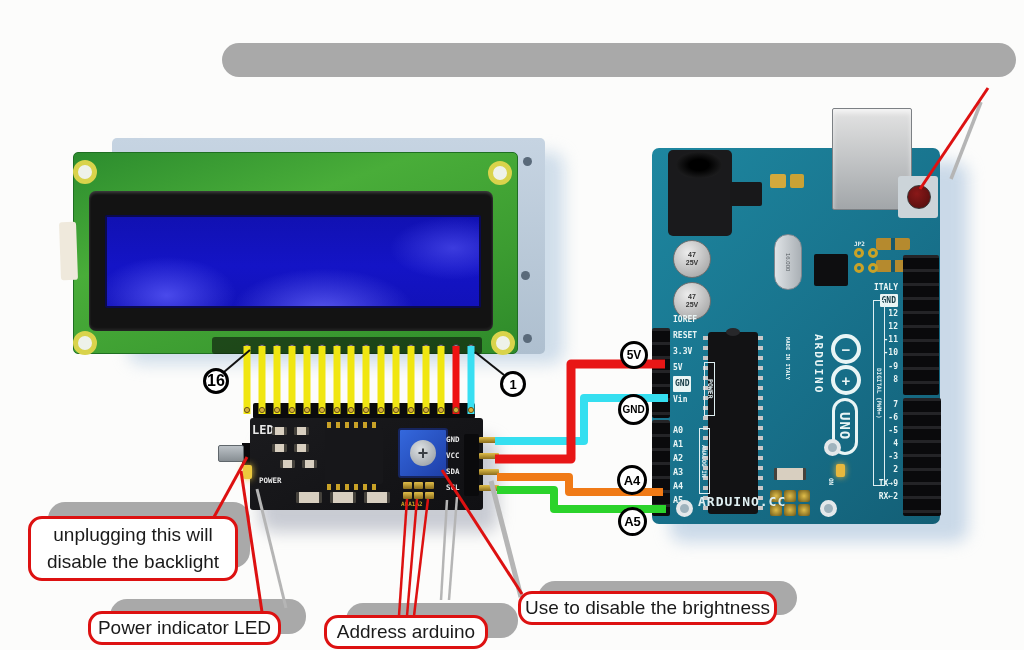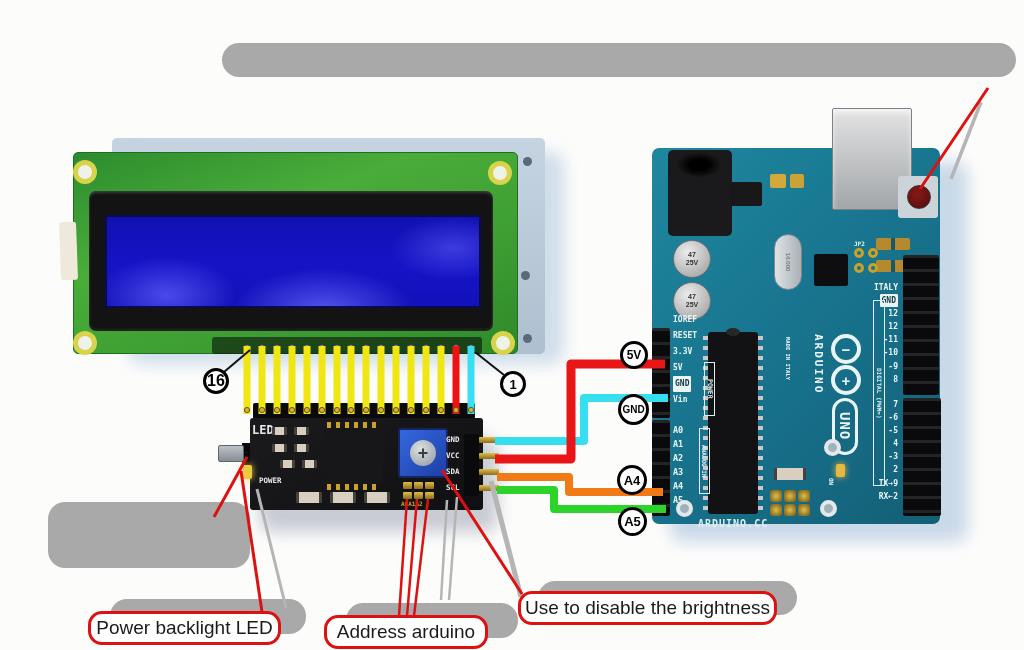--- a/index.html
+++ b/index.html
@@ -127,21 +127,21 @@
         <span>−</span>
       </div>
     <div class="loop" style="left:179px;top:217px;">
         <span>+</span>
       </div>
     <div class="abs silk vtext" style="left:160px;top:186px;font-size:11px;letter-spacing:2px;">ARDUINO</div>
     <div class="abs vbox vtext silk" style="left:180px;top:250px;width:26px;height:57px;border:3px solid #e9f5f5;border-radius:13px;font-size:14px;letter-spacing:1px;">
       <span>UNO</span>
     </div>
     <div class="abs silk vtext" style="left:133px;top:189px;font-size:5.5px;height:70px;">MADE IN ITALY</div>
-    <div class="abs silk" style="left:46px;top:370px;font-size:10px;letter-spacing:1px;color:#dfeff2;">ARDUINO.CC</div>
+    <div class="abs silk" style="left:46px;top:346px;font-size:13px;letter-spacing:1px;color:#dfeff2;">ARDUINO.CC</div>
 
     <div class="abs" style="left:251px;top:107px;width:36px;height:140px;background:#0b0b0d;border-radius:2px;background-image:repeating-linear-gradient(180deg,#242427 0 3px,#0a0a0c 3px 14px);"></div>
     <div class="abs" style="left:251px;top:250px;width:38px;height:118px;background:#0b0b0d;border-radius:2px;background-image:repeating-linear-gradient(180deg,#242427 0 3px,#0a0a0c 3px 14px);"></div>
 
     <div class="pincol silk" style="left:202px;top:133px;width:44px;font-size:8px;line-height:13.1px;text-align:right;align-items:flex-end;">
       <span>ITALY</span>
       <span class="inv">GND</span>
       <span>12</span>
       <span>12</span>
       <span>-11</span>
@@ -350,24 +350,28 @@
   <div class="marker" style="left:617px;top:465px;width:30px;height:30px;font-size:13px;">
     <span>A4</span>
   </div>
   <div class="marker" style="left:618px;top:507px;width:29px;height:29px;font-size:13px;">
     <span>A5</span>
   </div>
 
   <div class="cshadow" style="left:222px;top:43px;width:794px;height:34px;"></div>
 
   <div class="cshadow" style="left:48px;top:502px;width:202px;height:66px;"></div>
+  <div class="callout" style="left:28px;top:516px;width:210px;height:65px;font-size:19px;line-height:1.4;flex-direction:column;z-index:40;">
+    <span>unplugging this will</span>
+    <span>disable the backlight</span>
+  </div>
 
   <div class="cshadow" style="left:110px;top:599px;width:196px;height:35px;"></div>
   <div class="callout" style="left:88px;top:611px;width:193px;height:34px;font-size:19px;z-index:40;">
-    <span>Power backlight LED</span>
+    <span>Power indicator LED</span>
   </div>
 
   <div class="cshadow" style="left:346px;top:603px;width:172px;height:35px;"></div>
   <div class="callout" style="left:324px;top:615px;width:164px;height:34px;font-size:19px;z-index:40;">
     <span>Address arduino</span>
   </div>
 
   <div class="cshadow" style="left:538px;top:581px;width:259px;height:34px;"></div>
   <div class="callout" style="left:518px;top:591px;width:259px;height:34px;font-size:19px;z-index:40;">
     <span>Use to disable the brightness</span>

